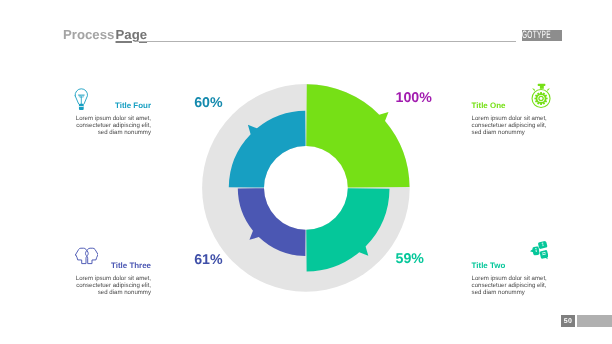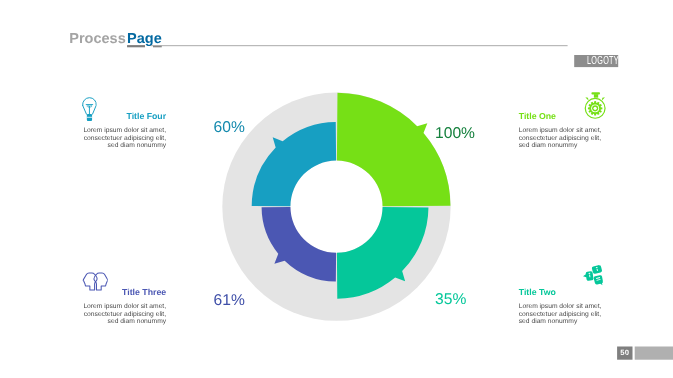--- a/index.html
+++ b/index.html
@@ -6,41 +6,41 @@
   html,body{margin:0;padding:0;}
   body{width:612px;height:344px;background:#ffffff;overflow:hidden;
        font-family:"Liberation Sans",sans-serif;
        -webkit-font-smoothing:antialiased;text-rendering:geometricPrecision;}
   .slide{position:relative;width:612px;height:344px;background:#fff;overflow:hidden;}
 
   
   .title{position:absolute;left:47px;top:28.2px;font-size:13.2px;font-weight:700;
          letter-spacing:0px;white-space:nowrap;line-height:1;}
   .t-light{color:#a4a4a4;margin-left:16px;}
-  .t-dark{color:#0369a1;text-decoration:underline;text-decoration-thickness:1.7px;text-underline-offset:2.2px;text-decoration-color:#7d7d7d;}
+  .t-dark{color:#737373;text-decoration:underline;text-decoration-thickness:1.7px;text-underline-offset:2.2px;text-decoration-color:#7d7d7d;}
   .headrule{position:absolute;left:137.2px;top:40.6px;width:378.9px;height:1.3px;background:#b2b2b2;}
   .logo{position:absolute;left:521.6px;top:29.6px;width:40.9px;height:11.3px;background:#8d8d8d;
         color:#ffffff;font-size:0;
-        display:flex;align-items:center;justify-content:flex-start;line-height:1;margin-top:20px;}
+        display:flex;align-items:center;justify-content:flex-end;line-height:1;}
   .logo span{font-size:10.6px;font-weight:400;letter-spacing:0.4px;line-height:1;
         display:inline-block;transform:scaleX(0.62);transform-origin:center;white-space:nowrap;}
 
   
   .donut{position:absolute;left:0;top:0;width:612px;height:344px;}
 
   
   .block{position:absolute;width:172px;}
   .bt{font-size:7.95px;font-weight:700;line-height:1;margin:0;white-space:nowrap;}
   .bd{font-size:6.1px;color:#4a4a4a;line-height:6.9px;margin:0;}
   .blk-icon{position:absolute;width:27px;height:27px;}
   .left .bt,.left .bd{text-align:right;}
   .right .bt,.right .bd{text-align:left;}
 
   
-  .pct{position:absolute;font-size:14.2px;font-weight:400;line-height:1;white-space:nowrap;margin-top:13px;}
+  .pct{position:absolute;font-size:14.2px;font-weight:700;line-height:1;white-space:nowrap;}
 
   
   .fnum{position:absolute;left:560.9px;top:315.2px;width:14.1px;height:11.7px;background:#7f7f7f;
         color:#fff;font-size:0;display:flex;align-items:center;
         justify-content:center;line-height:1;}
   .fnum span{font-size:7.0px;font-weight:700;letter-spacing:0.2px;line-height:1;}
   .fbar{position:absolute;left:576.9px;top:315.1px;width:36px;height:12px;background:#b0b0b0;}
 </style>
 </head>
 <body>
@@ -55,22 +55,22 @@
 
   <svg class="donut" viewBox="0 0 612 344">
     <circle cx="305.9" cy="187.9" r="103.8" fill="#e4e4e4"></circle>
     <circle cx="305.9" cy="187.9" r="41.9" fill="#ffffff"></circle>
     <path fill="#76e016" d="M 306.80 84.30 A 103.6 103.6 0 0 1 379.18 114.67 L 388.49 111.95 L 385.00 121.00 A 103.6 103.6 0 0 1 409.50 187.00 L 347.80 187.53 A 41.9 41.9 0 0 0 306.27 146.00 Z"></path>
     <path fill="#05c79a" d="M 389.50 188.63 A 83.6 83.6 0 0 1 365.58 246.45 L 368.31 255.77 L 359.25 252.27 A 83.6 83.6 0 0 1 306.63 271.50 L 306.27 229.80 A 41.9 41.9 0 0 0 347.80 188.27 Z"></path>
     <path fill="#4b57b3" d="M 305.31 256.00 A 68.1 68.1 0 0 1 258.78 237.07 L 249.44 239.82 L 252.96 230.74 A 68.1 68.1 0 0 1 237.80 188.49 L 264.00 188.27 A 41.9 41.9 0 0 0 305.53 229.80 Z"></path>
     <path fill="#179fc2" d="M 228.80 187.23 A 77.1 77.1 0 0 1 250.63 134.15 L 247.89 124.82 L 256.96 128.32 A 77.1 77.1 0 0 1 305.23 110.80 L 305.53 146.00 A 41.9 41.9 0 0 0 264.00 187.53 Z"></path>
   </svg>
 
-  <div class="pct" style="left:395.5px;top:101px;color:#15803d">100%</div>
-  <div class="pct" style="left:395.5px;top:251.5px;color:#05c79a">35%</div>
+  <div class="pct" style="left:395.5px;top:91px;color:#a21caf">100%</div>
+  <div class="pct" style="left:395.5px;top:251.5px;color:#05c79a">59%</div>
   <div class="pct" style="left:194.2px;top:253.0px;color:#3f4fa8">61%</div>
   <div class="pct" style="left:194.2px;top:96.2px;color:#1389ad">60%</div>
 
   <div class="block right" style="left:471.6px;top:102.4px">
     <div class="bt" style="color:#76e016">Title One</div>
     <div class="bd" style="margin-top:6px">
       <div>Lorem ipsum dolor sit amet,</div>
       <div>consectetuer adipiscing elit,</div>
       <div>sed diam nonummy</div>
     </div>

